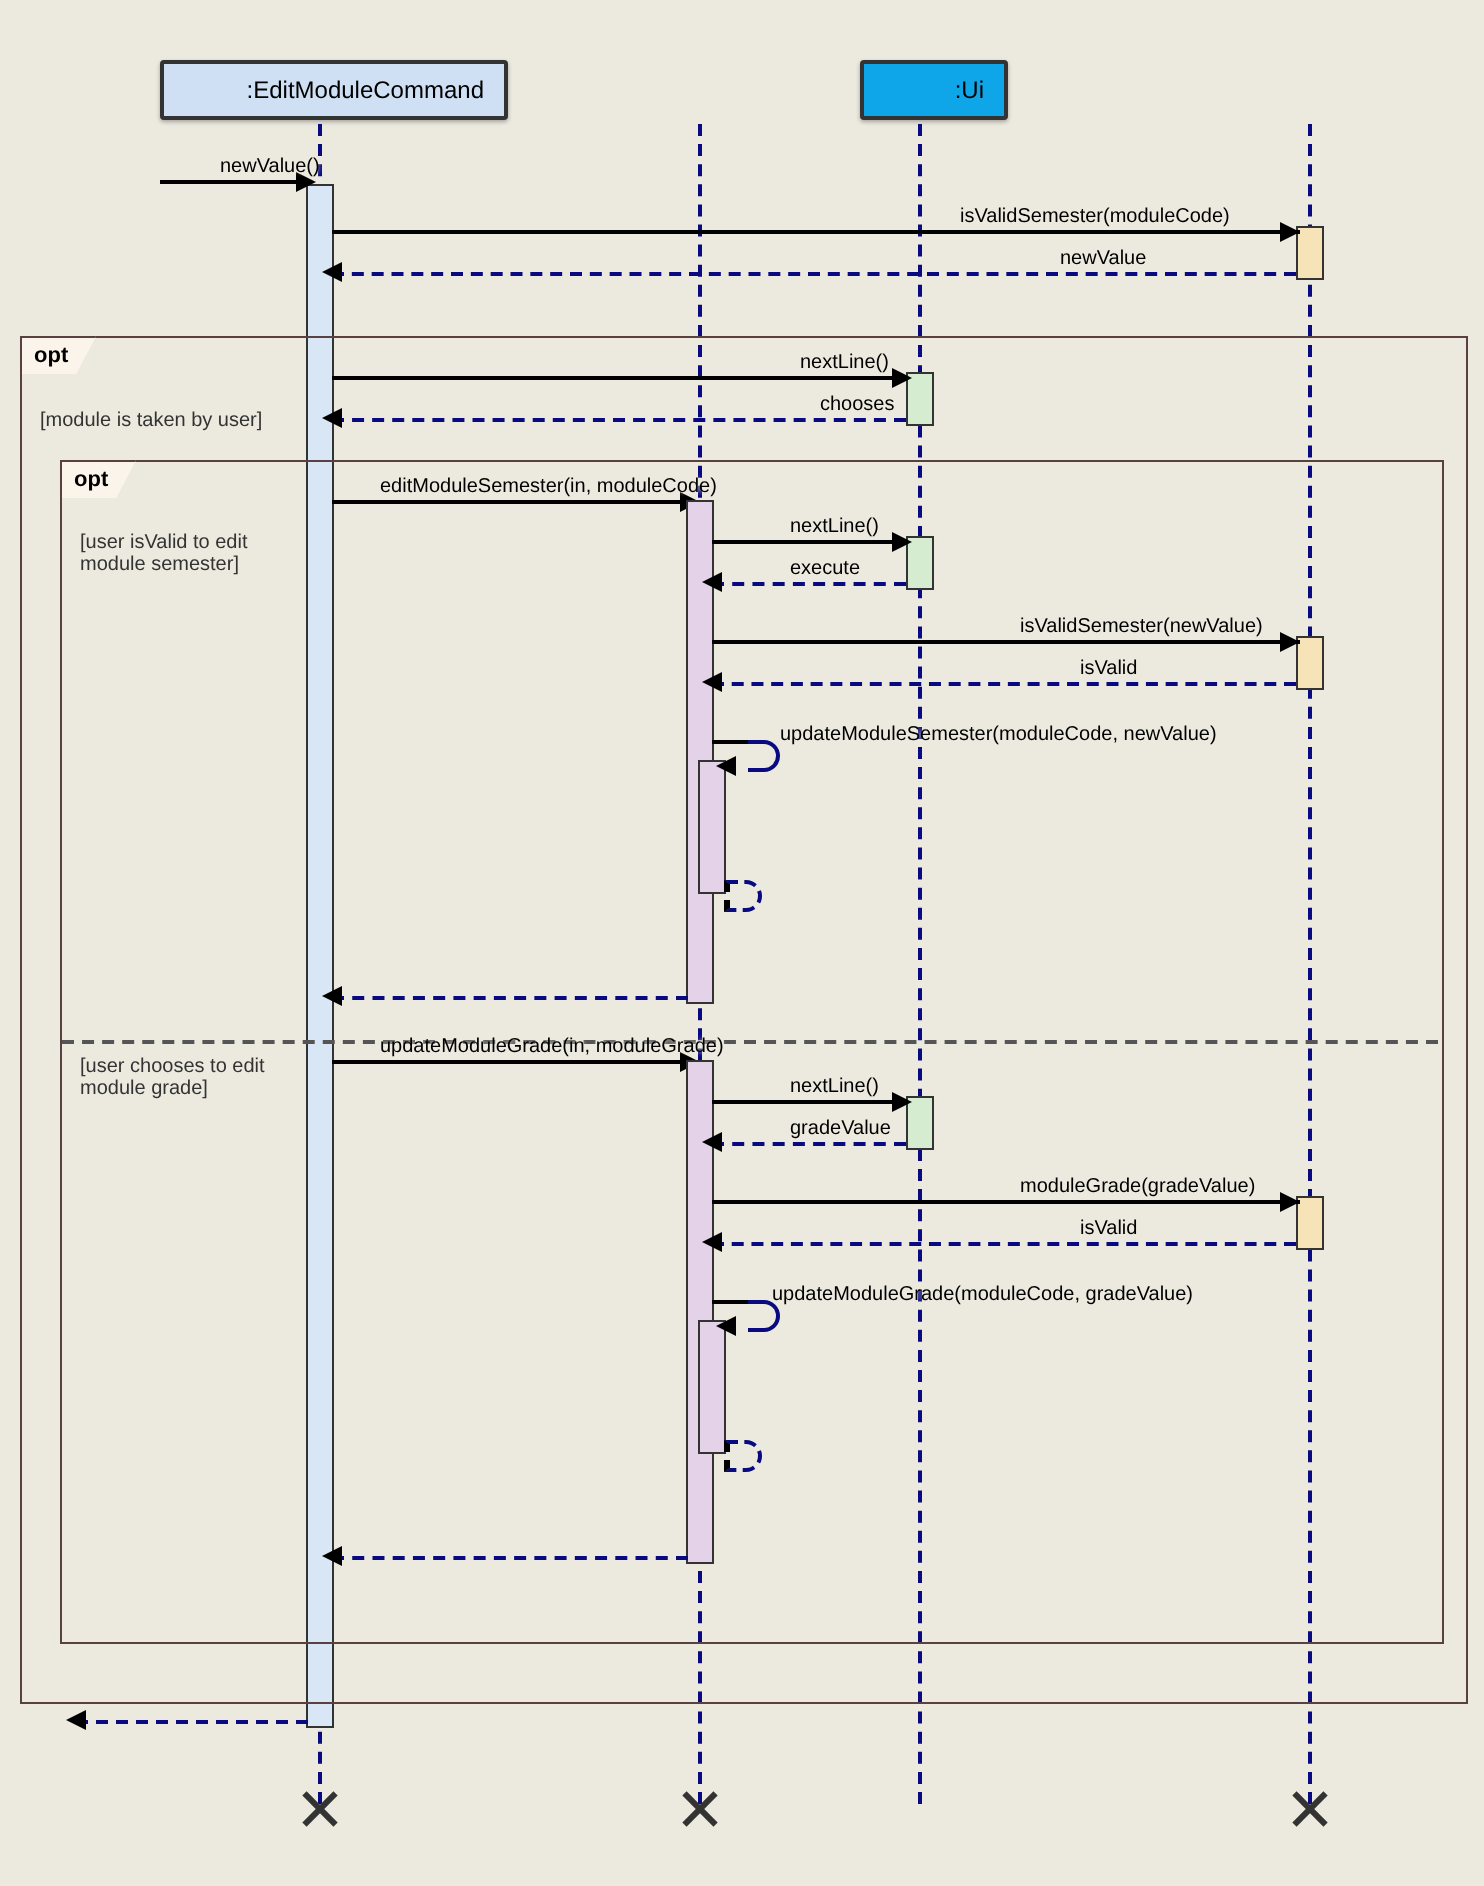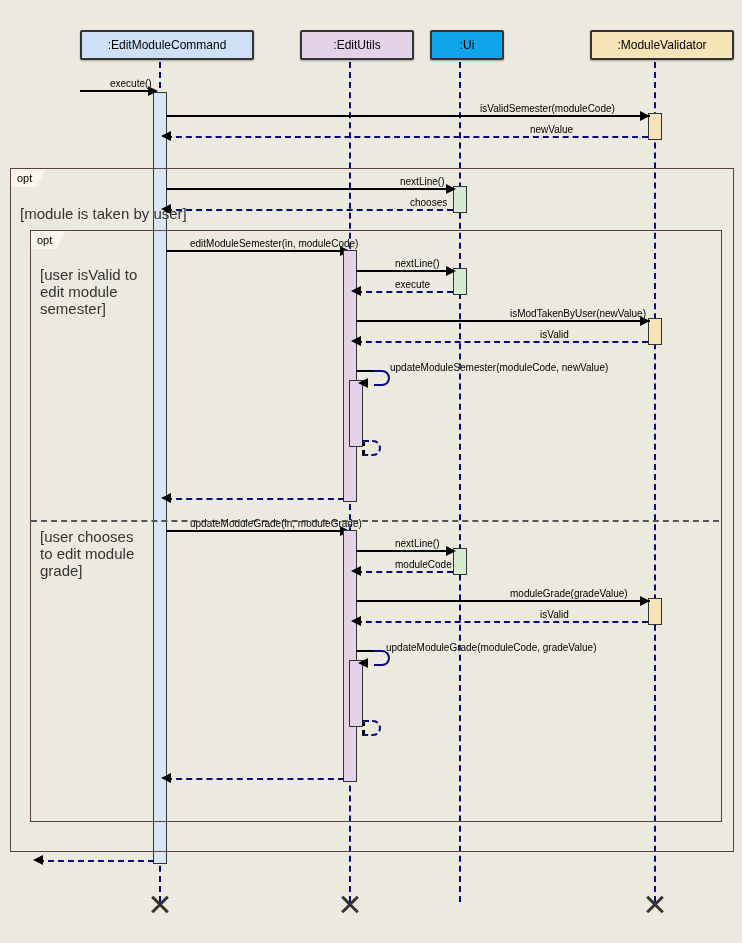--- a/index.html
+++ b/index.html
@@ -1,57 +1,55 @@
 <!DOCTYPE html>
 <html><head>
 <meta charset="utf-8">
 <style>
   body{margin:0;background:#eceadf;font-family:Arial,sans-serif;font-size:11px}
   .canvas{position:relative;width:742px;height:943px;background:#eceadf}
-  .lifeline-head{position:absolute;border:2px solid #333;border-radius:2px;padding:6px 10px;text-align:center;font-size:12px;box-shadow:0 1px 2px rgba(0,0,0,.3)}
+  .lifeline-head{position:absolute;border:2px solid #333;border-radius:2px;padding:6px 10px;text-align:right;font-size:12px;box-shadow:0 1px 2px rgba(0,0,0,.3)}
   .ll{position:absolute;width:0;border-left:2px dashed #0a0a80;top:62px}
   .activation{position:absolute;width:12px;border:1px solid #333;background:#e8e8f5}
   .msg{position:absolute;height:1px;background:#000}
   .msg.dash{background:none;border-top:2px dashed #0a0a80;height:0}
   .msg.solid{background:#000;height:2px}
   .msg-label{position:absolute;font-size:10px;color:#000;white-space:nowrap;text-align:center;text-shadow:0 0 2px #eceadf}
   .arrow-r{position:absolute;width:0;height:0;border-top:5px solid transparent;border-bottom:5px solid transparent;border-left:10px solid #000}
   .arrow-l{position:absolute;width:0;height:0;border-top:5px solid transparent;border-bottom:5px solid transparent;border-right:10px solid #000}
   .dest{position:absolute;width:18px;height:18px}
   .dest::before,.dest::after{content:"";position:absolute;top:8px;left:-2px;width:22px;height:3px;background:#333}
   .dest::before{transform:rotate(45deg)}
   .dest::after{transform:rotate(-45deg)}
   .frag{position:absolute;border:1px solid #5a4040}
-  .frag-tab{position:absolute;top:-1px;left:-1px;background:#faf4ea;border:1px solid #5a4040;border-right:none;border-bottom:none;font-weight:normal;font-size:11px;padding:3px 14px 3px 6px;clip-path:polygon(0 0,100% 0,calc(100% - 10px) 100%,0 100%)}
-  .guard{position:absolute;font-size:15px;color:#333;text-shadow:0 0 2px #eceadf}
+  .frag-tab{position:absolute;top:-1px;left:-1px;background:#faf4ea;border:1px solid #5a4040;border-right:none;border-bottom:none;font-weight:bold;font-size:11px;padding:3px 14px 3px 6px;clip-path:polygon(0 0,100% 0,calc(100% - 10px) 100%,0 100%)}
+  .guard{position:absolute;font-size:10px;color:#333;text-shadow:0 0 2px #eceadf}
   .sep{position:absolute;height:0;border-top:2px dashed #555}
   .selfarc{position:absolute;border:2px solid #0a0a80;border-left:none;border-radius:0 8px 8px 0}
 </style>
 </head>
 <body>
 
 <div class="canvas">
 
   <div class="lifeline-head" style="left:80px;top:30px;width:150px;background:#cfe0f4">:EditModuleCommand</div>
-  <div class="lifeline-head" style="left:300px;top:30px;width:90px;background:#e4d3e8">:EditUtils</div>
   <div class="lifeline-head" style="left:430px;top:30px;width:50px;background:#0ea5e9">:Ui</div>
-  <div class="lifeline-head" style="left:590px;top:30px;width:120px;background:#f6e4b8">:ModuleValidator</div>
 
   <div class="ll" style="left:159px;height:840px"></div>
   <div class="ll" style="left:349px;height:840px"></div>
   <div class="ll" style="left:459px;height:840px"></div>
   <div class="ll" style="left:654px;height:840px"></div>
 
   <div class="activation" style="left:153px;top:92px;height:770px;background:#d9e6f5"></div>
   <div class="activation" style="left:648px;top:113px;height:25px;background:#f6e4b8"></div>
   <div class="activation" style="left:453px;top:186px;height:25px;background:#d5ecd0"></div>
 
   <div class="msg solid" style="left:80px;top:90px;width:73px"></div>
   <div class="arrow-r" style="left:148px;top:86px"></div>
-  <div class="msg-label" style="left:110px;top:78px">execute()</div>
+  <div class="msg-label" style="left:110px;top:78px">newValue()</div>
 
   <div class="msg solid" style="left:166px;top:115px;width:484px"></div>
   <div class="arrow-r" style="left:640px;top:111px"></div>
   <div class="msg-label" style="left:480px;top:103px">isValidSemester(moduleCode)</div>
 
   <div class="msg dash" style="left:166px;top:136px;width:482px"></div>
   <div class="arrow-l" style="left:161px;top:131px"></div>
   <div class="msg-label" style="left:530px;top:124px">newValue</div>
 
   <div class="frag" style="left:10px;top:168px;width:722px;height:682px">
@@ -80,21 +78,21 @@
   <div class="msg solid" style="left:356px;top:270px;width:98px"></div>
   <div class="arrow-r" style="left:446px;top:266px"></div>
   <div class="msg-label" style="left:395px;top:258px">nextLine()</div>
   <div class="msg dash" style="left:356px;top:291px;width:97px"></div>
   <div class="arrow-l" style="left:351px;top:286px"></div>
   <div class="msg-label" style="left:395px;top:279px">execute</div>
 
   <div class="activation" style="left:648px;top:318px;height:25px;background:#f6e4b8"></div>
   <div class="msg solid" style="left:356px;top:320px;width:294px"></div>
   <div class="arrow-r" style="left:640px;top:316px"></div>
-  <div class="msg-label" style="left:510px;top:308px">isModTakenByUser(newValue)</div>
+  <div class="msg-label" style="left:510px;top:308px">isValidSemester(newValue)</div>
   <div class="msg dash" style="left:356px;top:341px;width:292px"></div>
   <div class="arrow-l" style="left:351px;top:336px"></div>
   <div class="msg-label" style="left:540px;top:329px">isValid</div>
 
   <div class="activation" style="left:349px;top:380px;height:65px;background:#e4d3e8"></div>
   <div class="msg solid" style="left:356px;top:370px;width:20px"></div>
   <div class="selfarc" style="left:374px;top:370px;width:14px;height:12px"></div>
   <div class="arrow-l" style="left:358px;top:378px"></div>
   <div class="msg-label" style="left:390px;top:362px">updateModuleSemester(moduleCode, newValue)</div>
   <div class="selfarc" style="left:362px;top:440px;width:14px;height:12px;border-style:dashed"></div>
@@ -108,21 +106,21 @@
   <div class="msg solid" style="left:166px;top:530px;width:180px"></div>
   <div class="arrow-r" style="left:340px;top:526px"></div>
   <div class="msg-label" style="left:190px;top:518px">updateModuleGrade(in, moduleGrade)</div>
   <div class="activation" style="left:343px;top:530px;height:250px;background:#e4d3e8"></div>
   <div class="activation" style="left:453px;top:548px;height:25px;background:#d5ecd0"></div>
   <div class="msg solid" style="left:356px;top:550px;width:98px"></div>
   <div class="arrow-r" style="left:446px;top:546px"></div>
   <div class="msg-label" style="left:395px;top:538px">nextLine()</div>
   <div class="msg dash" style="left:356px;top:571px;width:97px"></div>
   <div class="arrow-l" style="left:351px;top:566px"></div>
-  <div class="msg-label" style="left:395px;top:559px">moduleCode</div>
+  <div class="msg-label" style="left:395px;top:559px">gradeValue</div>
   <div class="activation" style="left:648px;top:598px;height:25px;background:#f6e4b8"></div>
   <div class="msg solid" style="left:356px;top:600px;width:294px"></div>
   <div class="arrow-r" style="left:640px;top:596px"></div>
   <div class="msg-label" style="left:510px;top:588px">moduleGrade(gradeValue)</div>
   <div class="msg dash" style="left:356px;top:621px;width:292px"></div>
   <div class="arrow-l" style="left:351px;top:616px"></div>
   <div class="msg-label" style="left:540px;top:609px">isValid</div>
   <div class="activation" style="left:349px;top:660px;height:65px;background:#e4d3e8"></div>
   <div class="msg solid" style="left:356px;top:650px;width:20px"></div>
   <div class="selfarc" style="left:374px;top:650px;width:14px;height:12px"></div>

